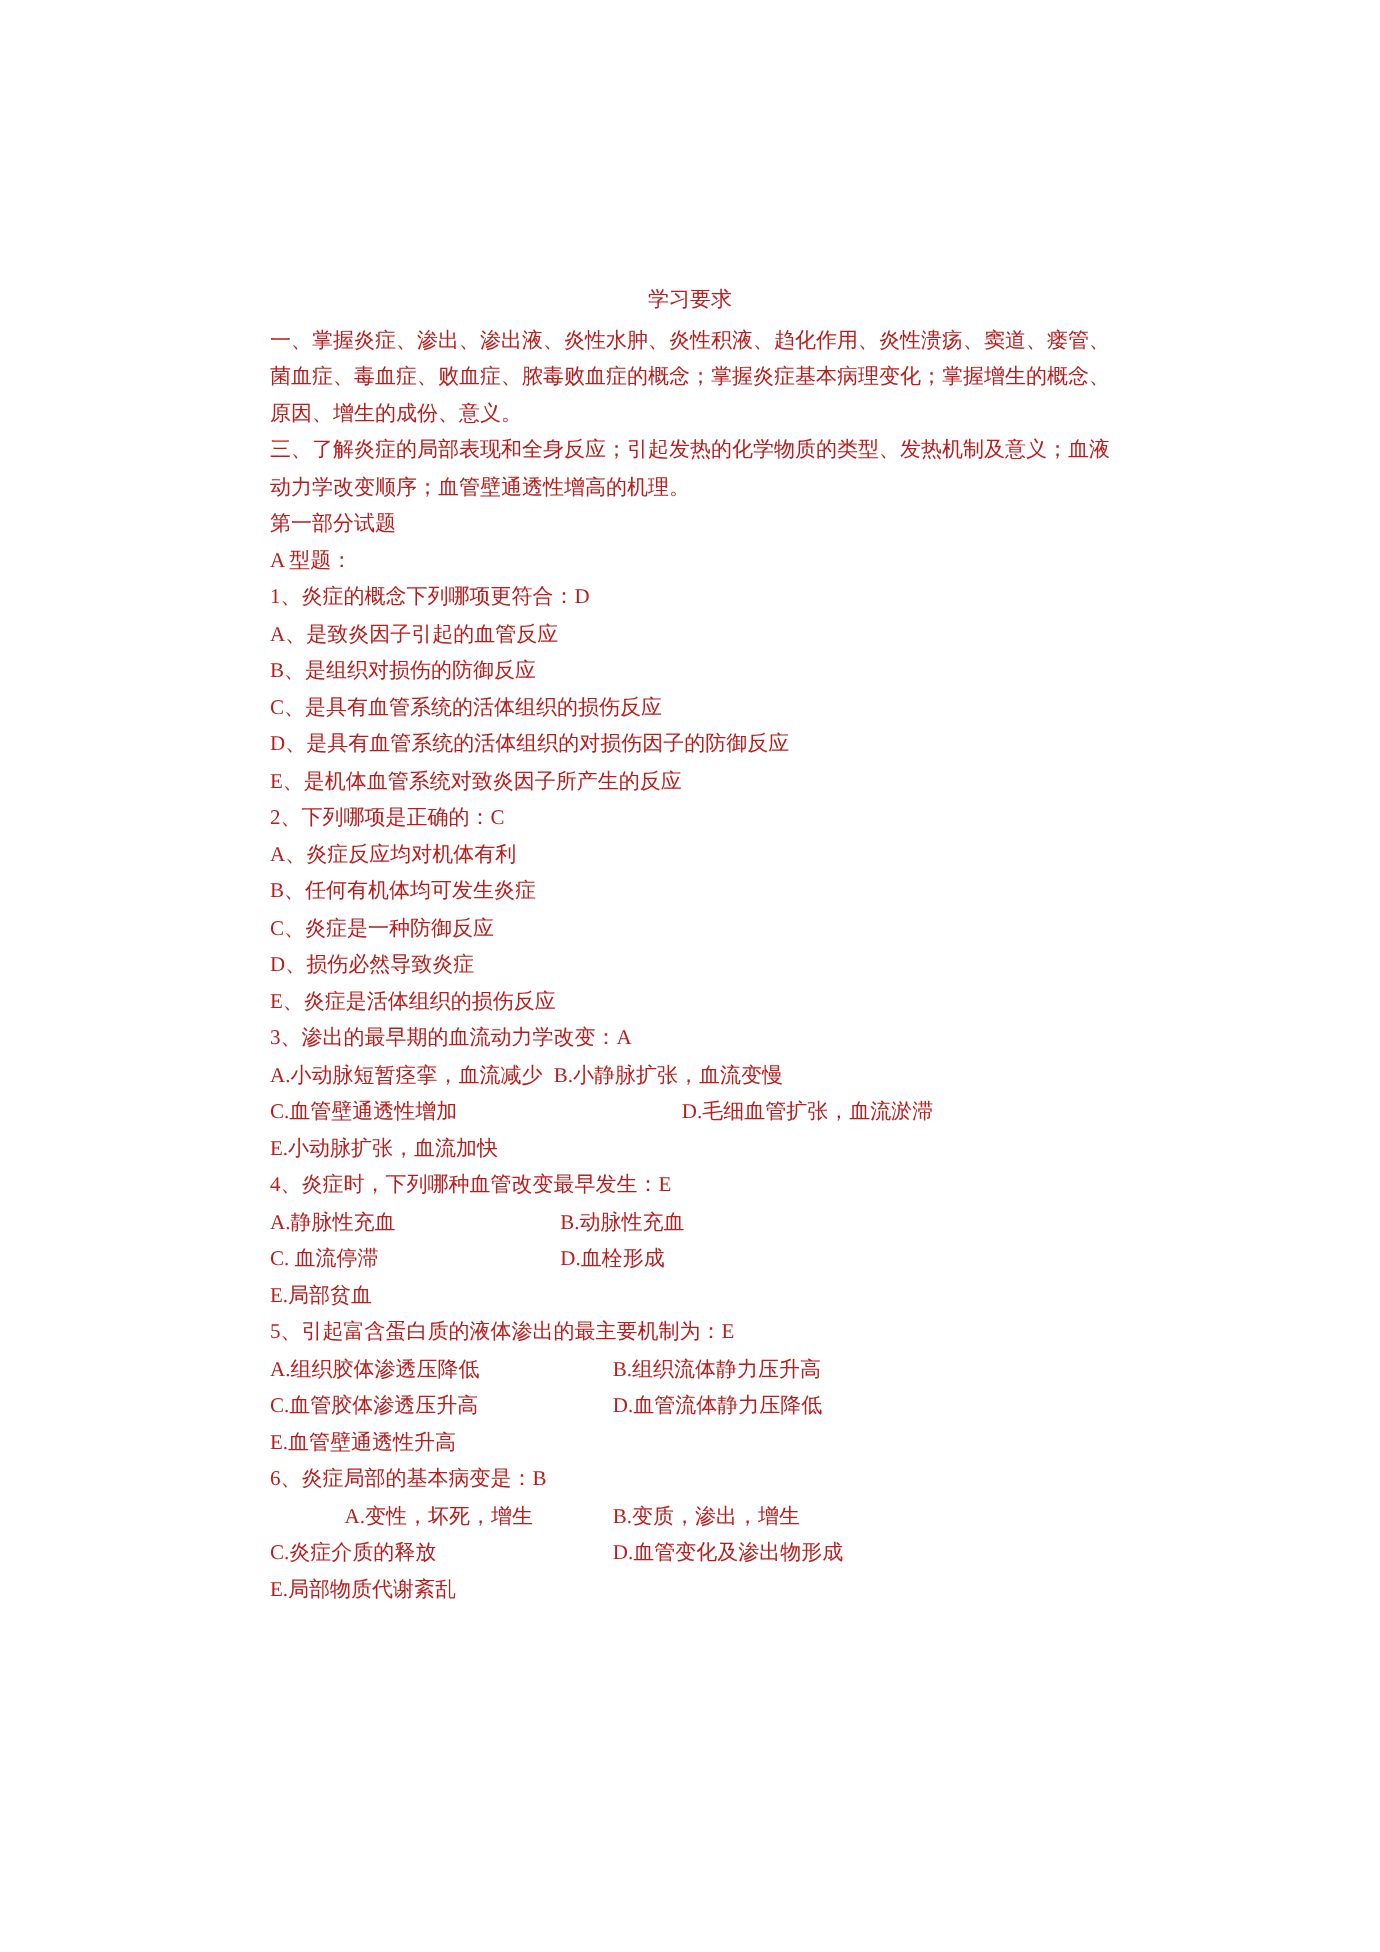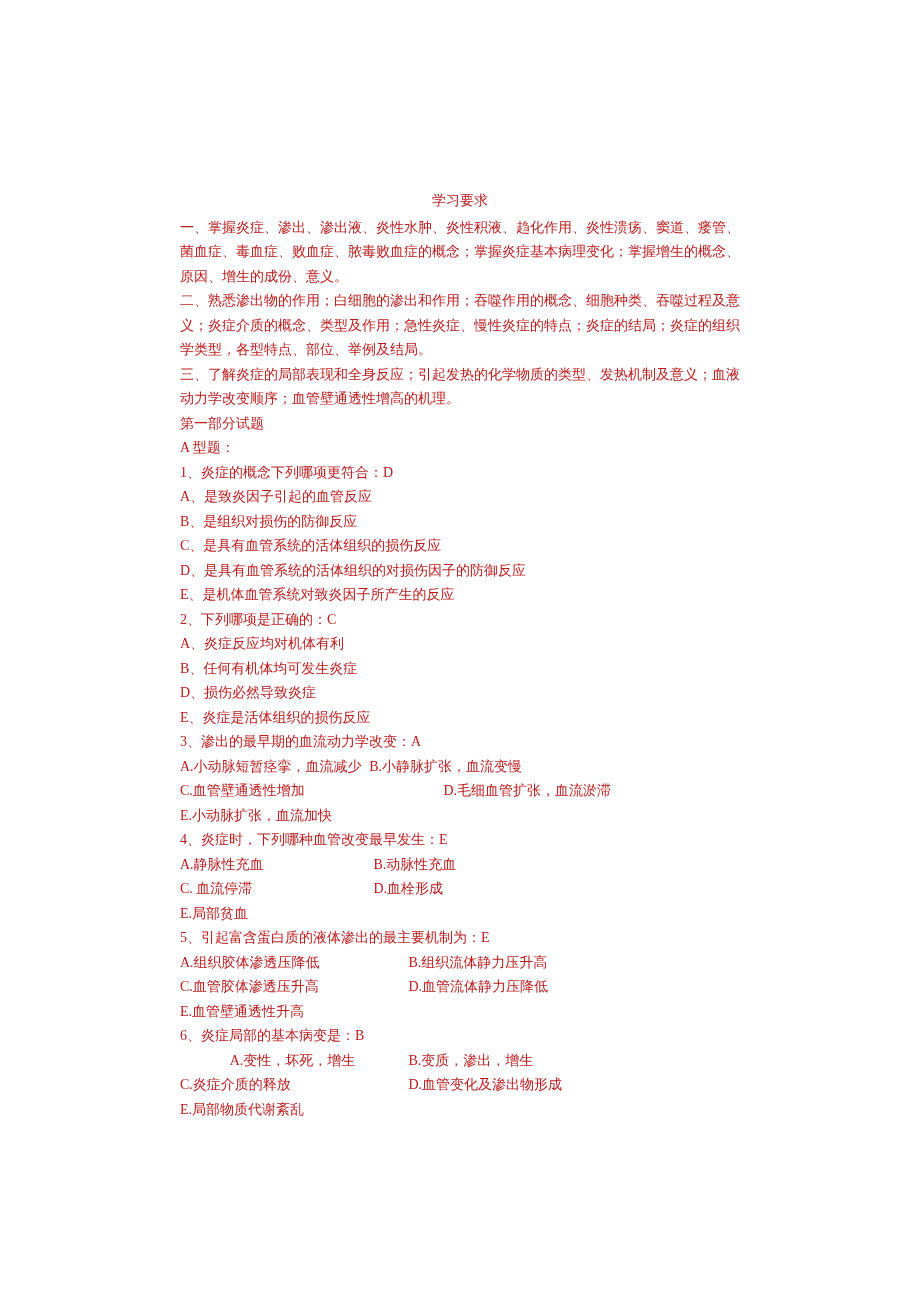--- a/index.html
+++ b/index.html
@@ -31,47 +31,47 @@
   }
 </style>
 </head>
 <body>
 
 <div class="page">
 
   <p class="title">学习要求</p>
 
   <p class="para">一、掌握炎症、渗出、渗出液、炎性水肿、炎性积液、趋化作用、炎性溃疡、窦道、瘘管、菌血症、毒血症、败血症、脓毒败血症的概念；掌握炎症基本病理变化；掌握增生的概念、原因、增生的成份、意义。</p>
-  <p class="para">二、熟悉渗出物的作用；白细胞的渗出和作用；吞噬作用的概念、细胞种类、吞噬过程及意义；炎症介质的概念、类型及作用；急性炎症、慢性炎症的特点；炎症的结局；炎症的组织学类型，各型特点、部位、举例及结局。</p>
   <p class="para">三、了解炎症的局部表现和全身反应；引起发热的化学物质的类型、发热机制及意义；血液动力学改变顺序；血管壁通透性增高的机理。</p>
 
   <p class="para">第一部分试题</p>
   <p class="para">A 型题：</p>
 
   <p class="para">1、炎症的概念下列哪项更符合：D</p>
   <p class="para">A、是致炎因子引起的血管反应</p>
   <p class="para">B、是组织对损伤的防御反应</p>
   <p class="para">C、是具有血管系统的活体组织的损伤反应</p>
   <p class="para">D、是具有血管系统的活体组织的对损伤因子的防御反应</p>
   <p class="para">E、是机体血管系统对致炎因子所产生的反应</p>
 
   <p class="para">2、下列哪项是正确的：C</p>
   <p class="para">A、炎症反应均对机体有利</p>
   <p class="para">B、任何有机体均可发生炎症</p>
+  <p class="para">C、炎症是一种防御反应</p>
   <p class="para">D、损伤必然导致炎症</p>
   <p class="para">E、炎症是活体组织的损伤反应</p>
 
   <p class="para">3、渗出的最早期的血流动力学改变：A</p>
   <p class="opt-line">
     <span style="display:inline-block;">A.小动脉短暂痉挛，血流减少</span>
     <span style="display:inline-block;margin-left:4px;">B.小静脉扩张，血流变慢</span>
   </p>
   <p class="opt-line">
     <span style="display:inline-block;width:260px;">C.血管壁通透性增加</span>
-    <span style="display:inline-block;">D.毛细血管扩张，血流淤滞</span>
+    <span style="display:inline-block;margin-left:11px;">D.毛细血管扩张，血流淤滞</span>
   </p>
   <p class="para">E.小动脉扩张，血流加快</p>
 
   <p class="para">4、炎症时，下列哪种血管改变最早发生：E</p>
   <p class="opt-line">
     <span style="display:inline-block;width:190px;">A.静脉性充血</span>
     <span style="display:inline-block;">B.动脉性充血</span>
   </p>
   <p class="opt-line">
     <span style="display:inline-block;width:190px;">C. 血流停滞</span>

